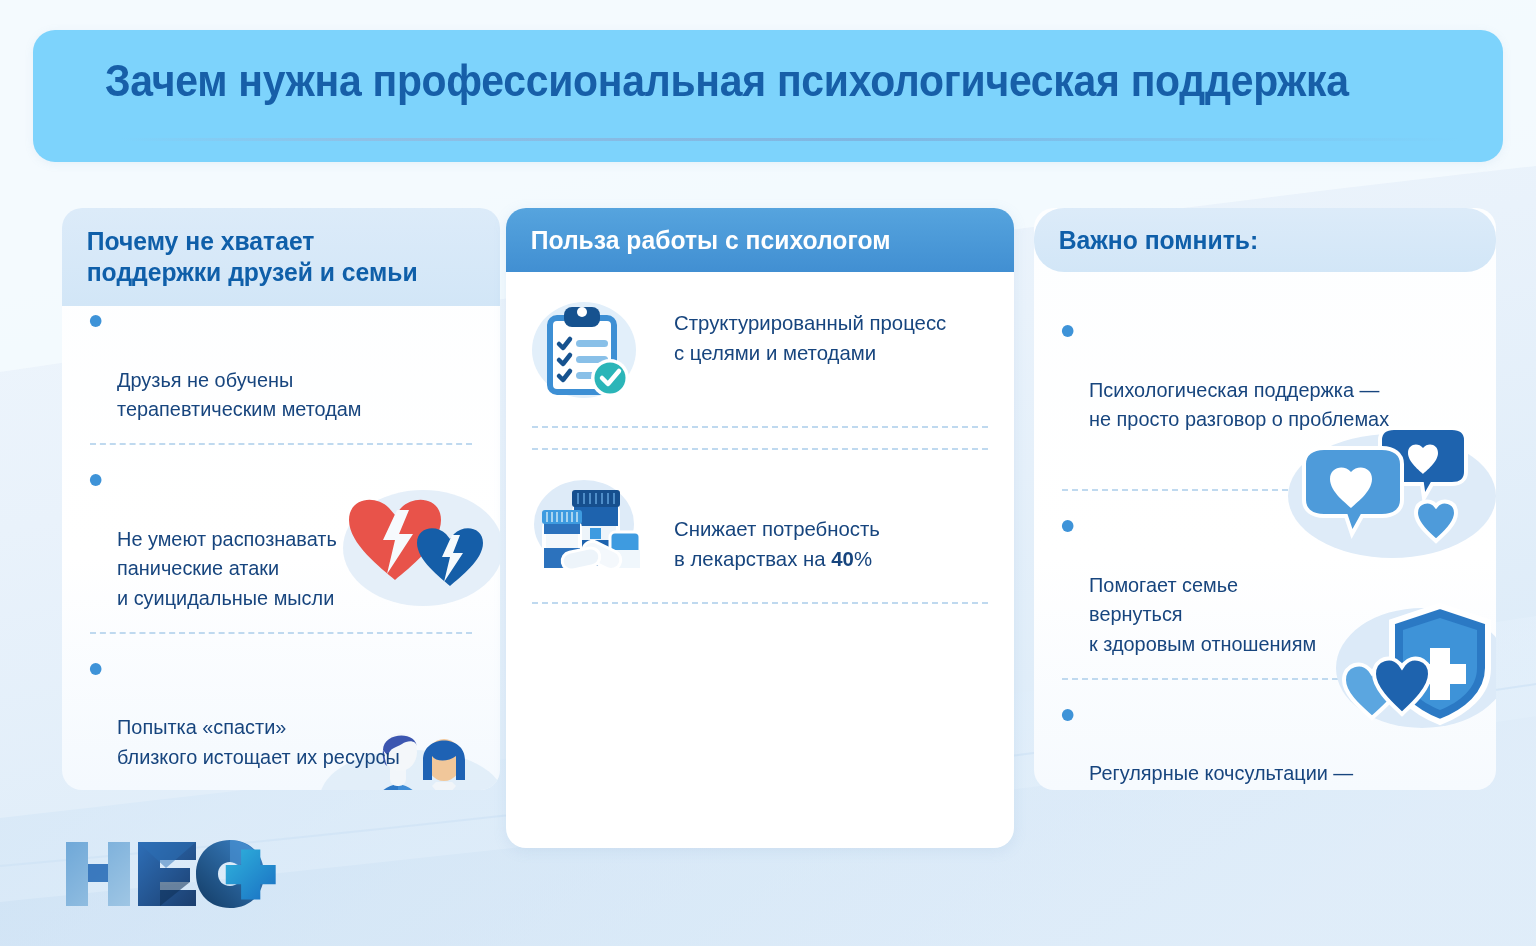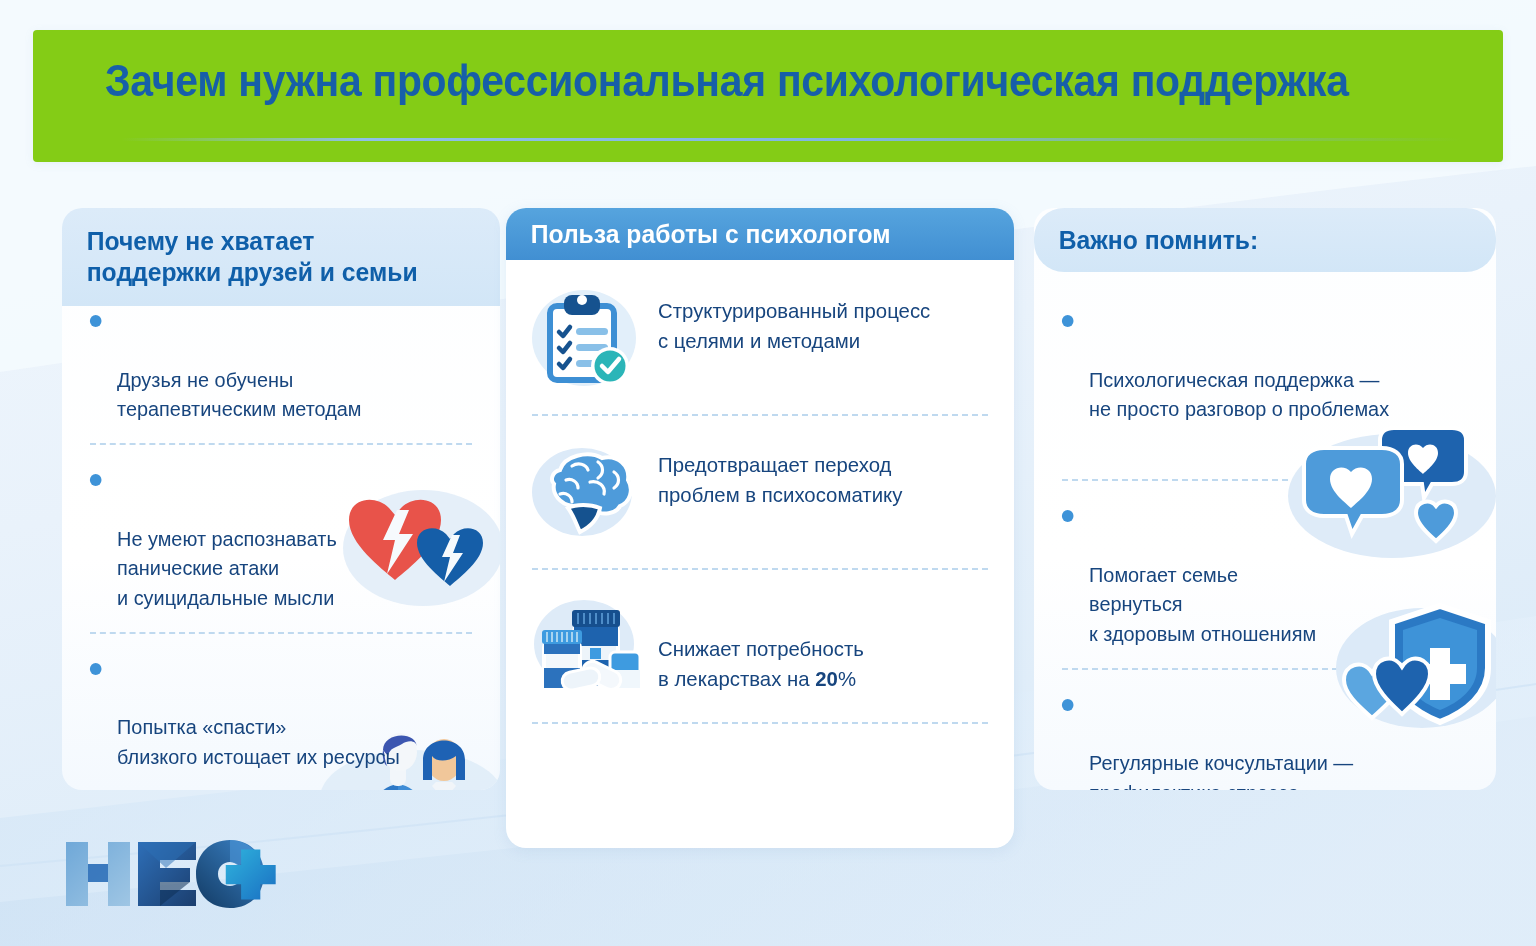--- a/index.html
+++ b/index.html
@@ -14,22 +14,22 @@
   
   #bg { position: absolute; inset: 0; z-index: 0; }
 
   
   #canvas { position: absolute; inset: 0; z-index: 2; }
 
   
   .header-card {
     position: absolute;
     left: 33px; top: 30px; width: 1470px; height: 132px;
-    background: #84cc16;
-    border-radius: 4px;
+    background: #7dd3fc;
+    border-radius: 22px;
     box-shadow: 0 2px 10px rgba(120,160,200,.10);
   }
   .header-title {
     position: absolute;
     left: 72px; top: 26px;
     font-size: 44px;
     font-weight: 700;
     letter-spacing: -0.3px;
     color: #175FA8;
     font-family: "Liberation Sans Narrow", "Liberation Sans", sans-serif;
@@ -76,21 +76,21 @@
     font-size: 26px;
     font-weight: 700;
     line-height: 1.18;
     font-family: "Liberation Sans Narrow", "Liberation Sans", sans-serif;
     transform: scaleX(0.95);
     transform-origin: left center;
     padding: 0 26px;
     white-space: pre-line;
   }
   .col-left  .col-head { height: 98px; }
-  .col-mid   .col-head { height: 52px; }
+  .col-mid   .col-head { height: 64px; }
   .col-right .col-head { height: 64px; border-radius: 30px; }
 
   .col-body { position: relative; padding: 0 24px; }
 
   
   .bullet-item {
     position: relative;
     padding-left: 32px;
     color: #17457E;
     font-size: 20.5px;
@@ -110,21 +110,21 @@
   }
   .dash-sep {
     height: 0; margin: 20px 4px 20px 4px;
     border-top: 2px dashed #BFD9EF;
   }
 
   
   .benefit {
     display: flex;
     align-items: flex-start;
-    gap: 14px;
+    gap: 30px;
   }
   .benefit-icon { flex: 0 0 116px; height: 112px; }
   .benefit-text {
     color: #17457E;
     font-size: 21px;
     line-height: 1.42;
     padding-top: 14px;
     font-family: "Liberation Sans Narrow", "Liberation Sans", sans-serif;
     transform: scaleX(0.97);
     transform-origin: left center;
@@ -255,37 +255,20 @@
           <circle cx="82" cy="84" r="19" fill="#ffffff"></circle>
           <circle cx="82" cy="84" r="15.5" fill="#2BB5B8"></circle>
           <path d="M74,84 l6,6 l11,-13" stroke="#ffffff" stroke-width="4.5" fill="none" stroke-linecap="round" stroke-linejoin="round"></path>
         </svg>
         <div class="benefit-text">Структурированный процесс
 с целями и методами</div>
       </div>
 
       <div class="dash-sep"></div>
 
-      <div class="benefit">
-        <svg class="benefit-icon" viewBox="0 0 116 112">
-          <ellipse cx="54" cy="56" rx="50" ry="44" fill="#DCEAF8"></ellipse>
-          <path d="M32,34 C36,20 60,14 74,22 C90,18 102,30 100,44 C106,54 102,66 92,70 C88,78 74,80 66,74 L44,70 C32,68 24,58 26,48 C22,44 24,36 32,34 Z" fill="#4E9BDA" stroke="#ffffff" stroke-width="4"></path>
-          <g stroke="#ffffff" stroke-width="3.2" fill="none" stroke-linecap="round">
-            <path d="M44,30 C50,26 58,28 60,34"></path>
-            <path d="M70,26 C76,30 76,38 70,42"></path>
-            <path d="M38,44 C44,42 50,46 50,52"></path>
-            <path d="M62,46 C70,44 78,50 76,58"></path>
-            <path d="M32,58 C38,56 44,60 44,66"></path>
-            <path d="M86,36 C92,40 92,48 86,52"></path>
-          </g>
-          <path d="M40,72 C48,68 62,68 72,72 C70,84 60,92 52,96 C48,88 46,80 40,72 Z" fill="#15528F" stroke="#ffffff" stroke-width="4"></path>
-        </svg>
-        <div class="benefit-text">Предотвращает переход
-проблем в психосоматику</div>
-      </div>
 
       <div class="dash-sep"></div>
 
       <div class="benefit">
         <svg class="benefit-icon" viewBox="0 0 116 112">
           <ellipse cx="56" cy="54" rx="50" ry="44" fill="#DEEBF8"></ellipse>
 
           <rect x="46" y="36" width="44" height="60" rx="5" fill="#EDF4FA" stroke="#ffffff" stroke-width="4"></rect>
           <rect x="46" y="36" width="44" height="20" fill="#1E63AE"></rect>
           <rect x="46" y="70" width="44" height="26" fill="#1E63AE"></rect>
@@ -306,21 +289,21 @@
           <rect x="82" y="62" width="30" height="36" rx="5" fill="#3E9BE0" stroke="#ffffff" stroke-width="3"></rect>
           <rect x="82" y="80" width="30" height="18" fill="#F0F7FC"></rect>
 
           <g stroke="#ffffff" stroke-width="3">
             <rect x="54" y="76" width="40" height="19" rx="9.5" fill="#F4F8FC" transform="rotate(26 74 85)"></rect>
             <rect x="34" y="80" width="38" height="18" rx="9" fill="#EDF4FA" transform="rotate(-12 53 89)"></rect>
           </g>
         </svg>
         <div class="benefit-text">
           <span>Снижает потребность
-в лекарствах на </span><b>20</b><span>%</span>
+в лекарствах на </span><b>40</b><span>%</span>
         </div>
       </div>
 
       <div class="dash-sep"></div>
 
 
     </div>
   </div>
 
   <div class="col col-right">
@@ -348,21 +331,21 @@
       <path d="M106,28 L143,40 L143,78 C143,98 126,112 106,120 C86,112 69,98 69,78 L69,40 Z" fill="#3E93D8"></path>
       <path d="M96,58 h20 v16 h16 v20 h-16 v16 h-20 v-16 h-16 v-20 h16 Z" fill="#ffffff"></path>
 
       <path d="M36,80 C28,70 10,74 10,90 C10,106 32,122 38,128 C44,122 66,106 66,90 C66,74 48,70 40,80 L38,83 Z" fill="#5BA6E0" stroke="#ffffff" stroke-width="4"></path>
       <path d="M66,74 C58,64 40,68 40,84 C40,100 62,118 68,124 C74,118 96,100 96,84 C96,68 78,64 70,74 L68,77 Z" fill="#1E63AE" stroke="#ffffff" stroke-width="4"></path>
     </svg>
 
     <div class="col-head head-soft">
       <div class="col-head-text">Важно помнить:</div>
     </div>
-    <div class="col-body" style="padding-top:34px;">
+    <div class="col-body" style="padding-top:44px;">
       <div class="bullet-item">
         <span class="bullet-dot"></span>
         <span>Психологическая поддержка —
 не просто разговор о проблемах</span>
       </div>
       <div class="dash-sep" style="margin-top:56px;"></div>
       <div class="bullet-item">
         <span class="bullet-dot"></span>
         <span>Помогает семье
 вернуться

